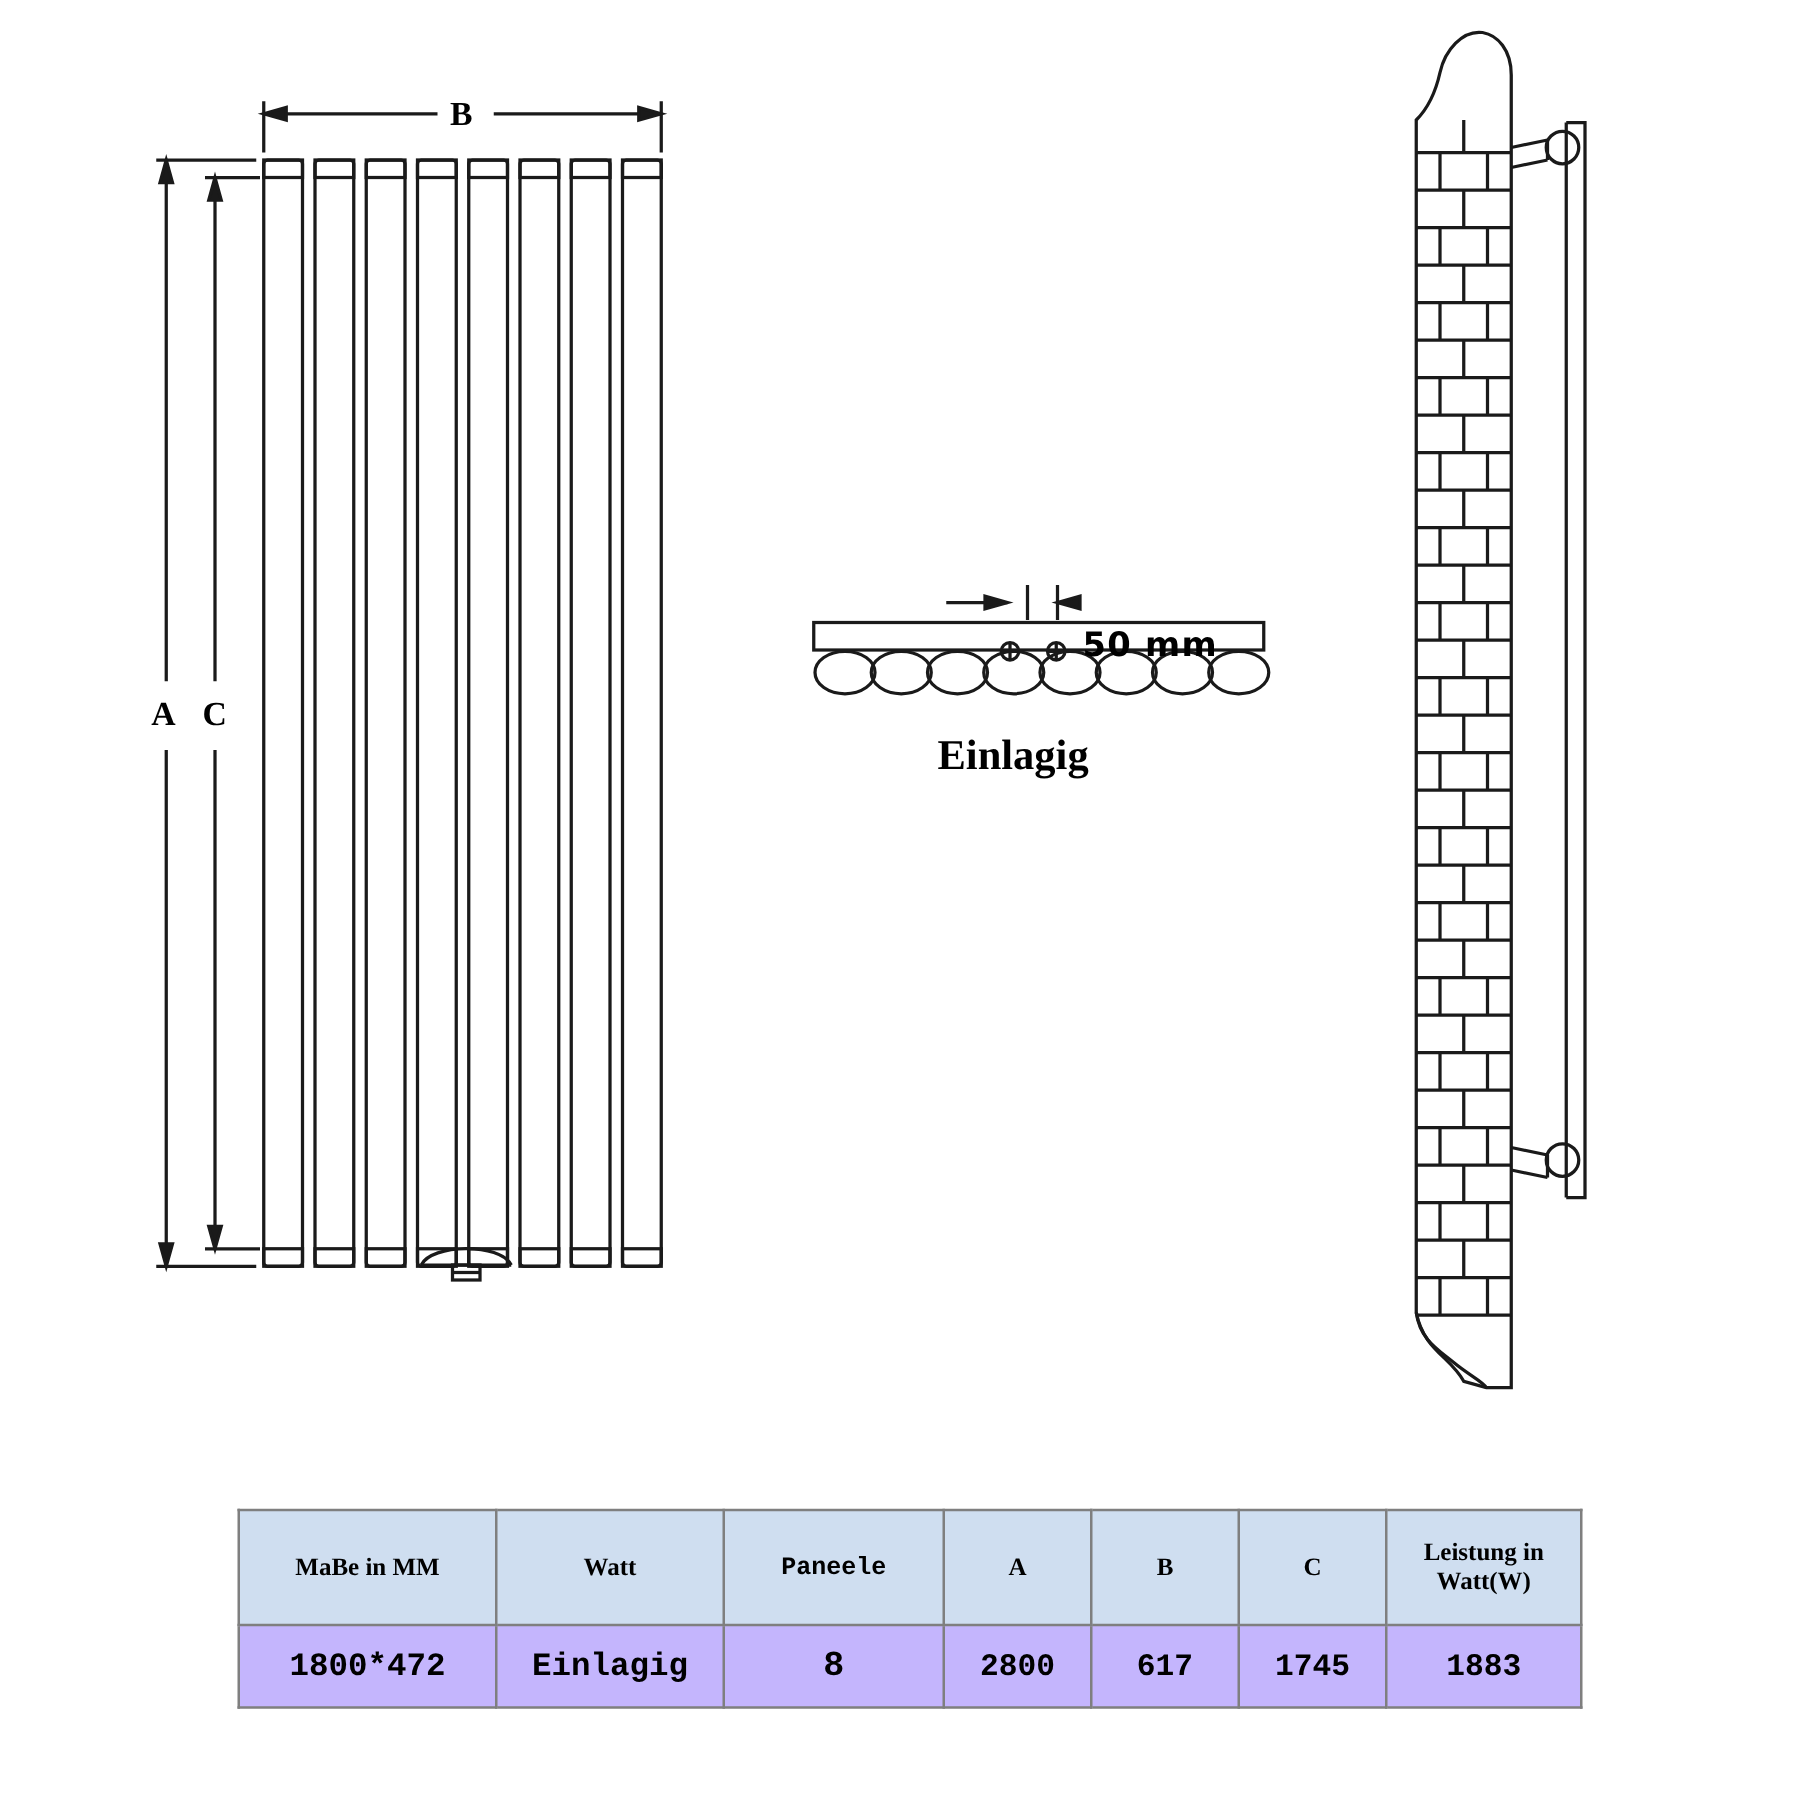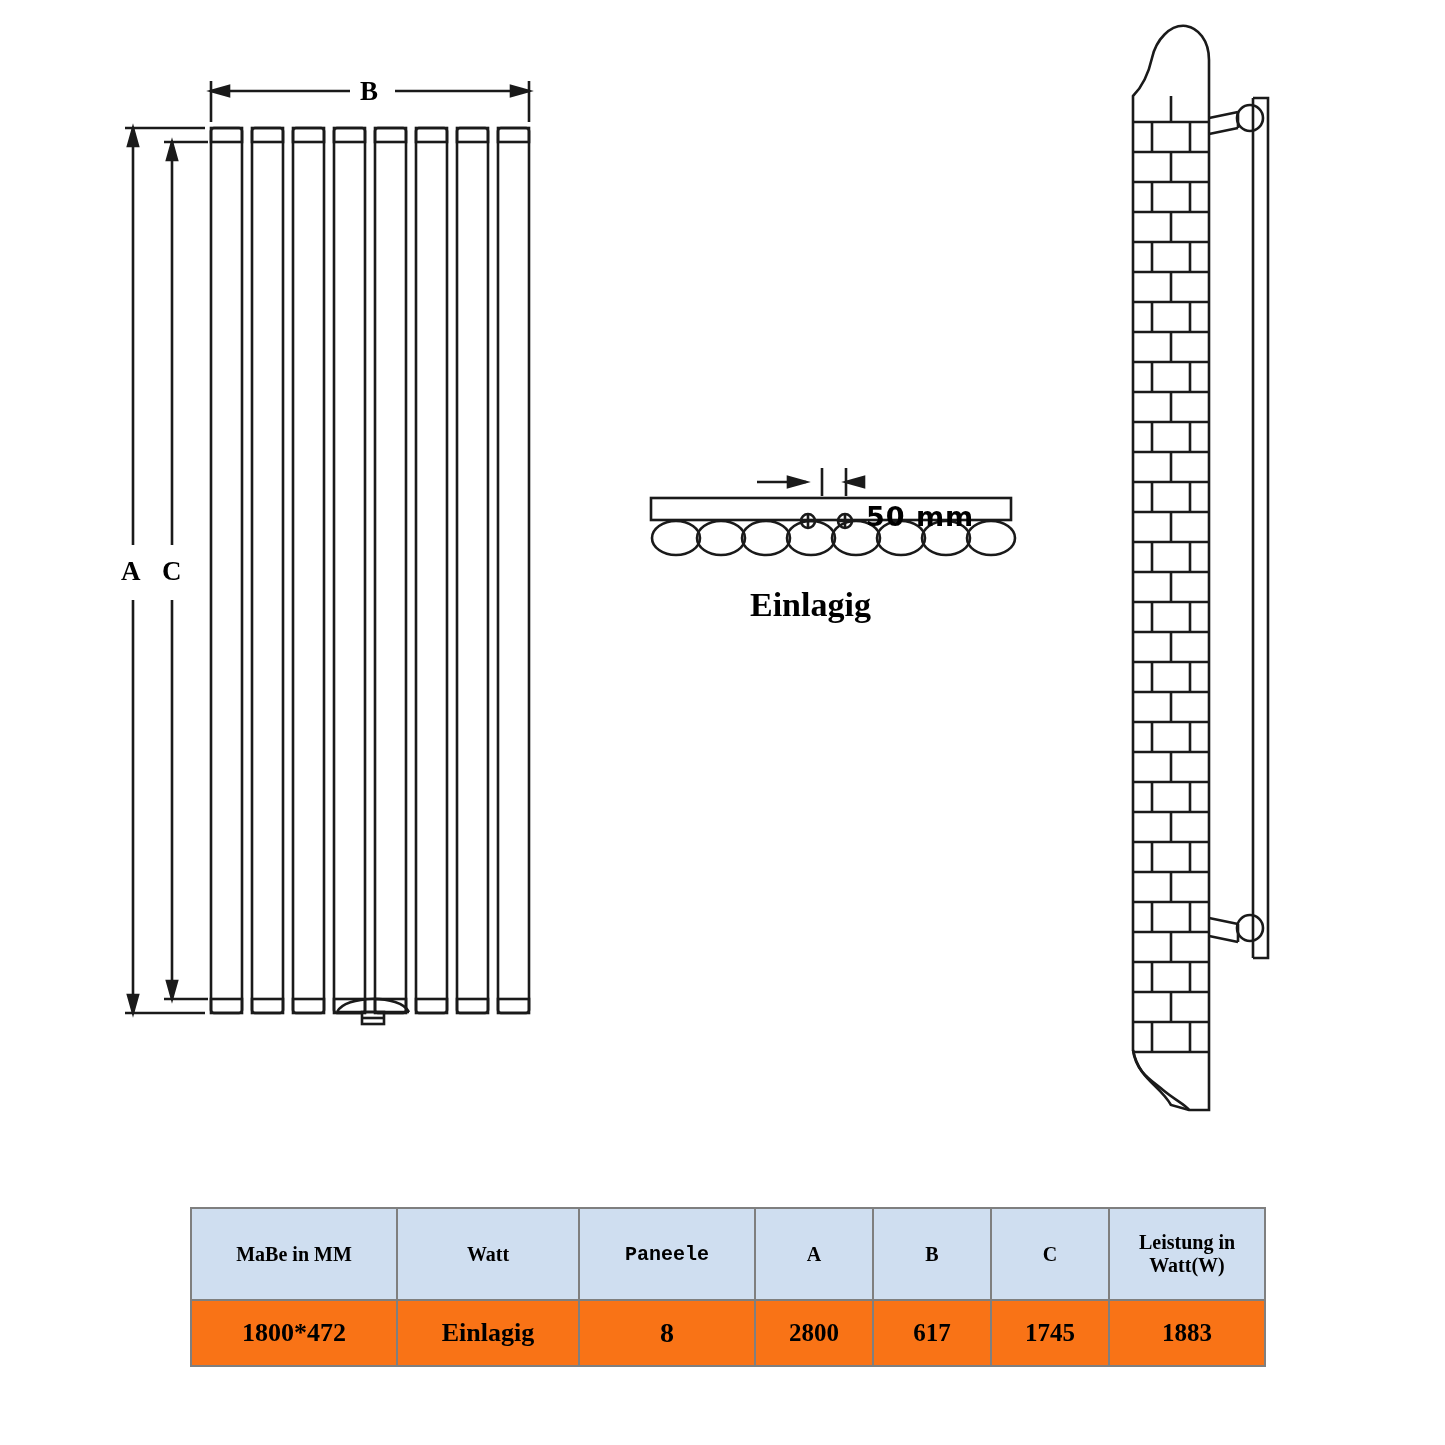--- a/index.html
+++ b/index.html
@@ -82,23 +82,24 @@
     font-weight: bold;
     color: #000;
   }
   .spec-table thead th {
     background: #cfdef0;
     font-size: 20px;
     height: 88px;
     line-height: 1.15;
   }
   .spec-table tbody td {
-    background: #f97316;
+    background: #c4b5fd;
     font-size: 25px;
     height: 62px;
+    font-family: Liberation Mono, monospace;
   }
   .col-0 { width: 202px; }
   .col-1 { width: 178px; }
   .col-2 { width: 172px; font-family: Liberation Mono, monospace; }
   .col-3 { width: 114px; }
   .col-4 { width: 114px; }
   .col-5 { width: 114px; }
   .col-6 { width: 152px; }
   .spec-table tbody td.c0 { font-size: 26px; }
   .spec-table tbody td.c1 { font-size: 26px; }

